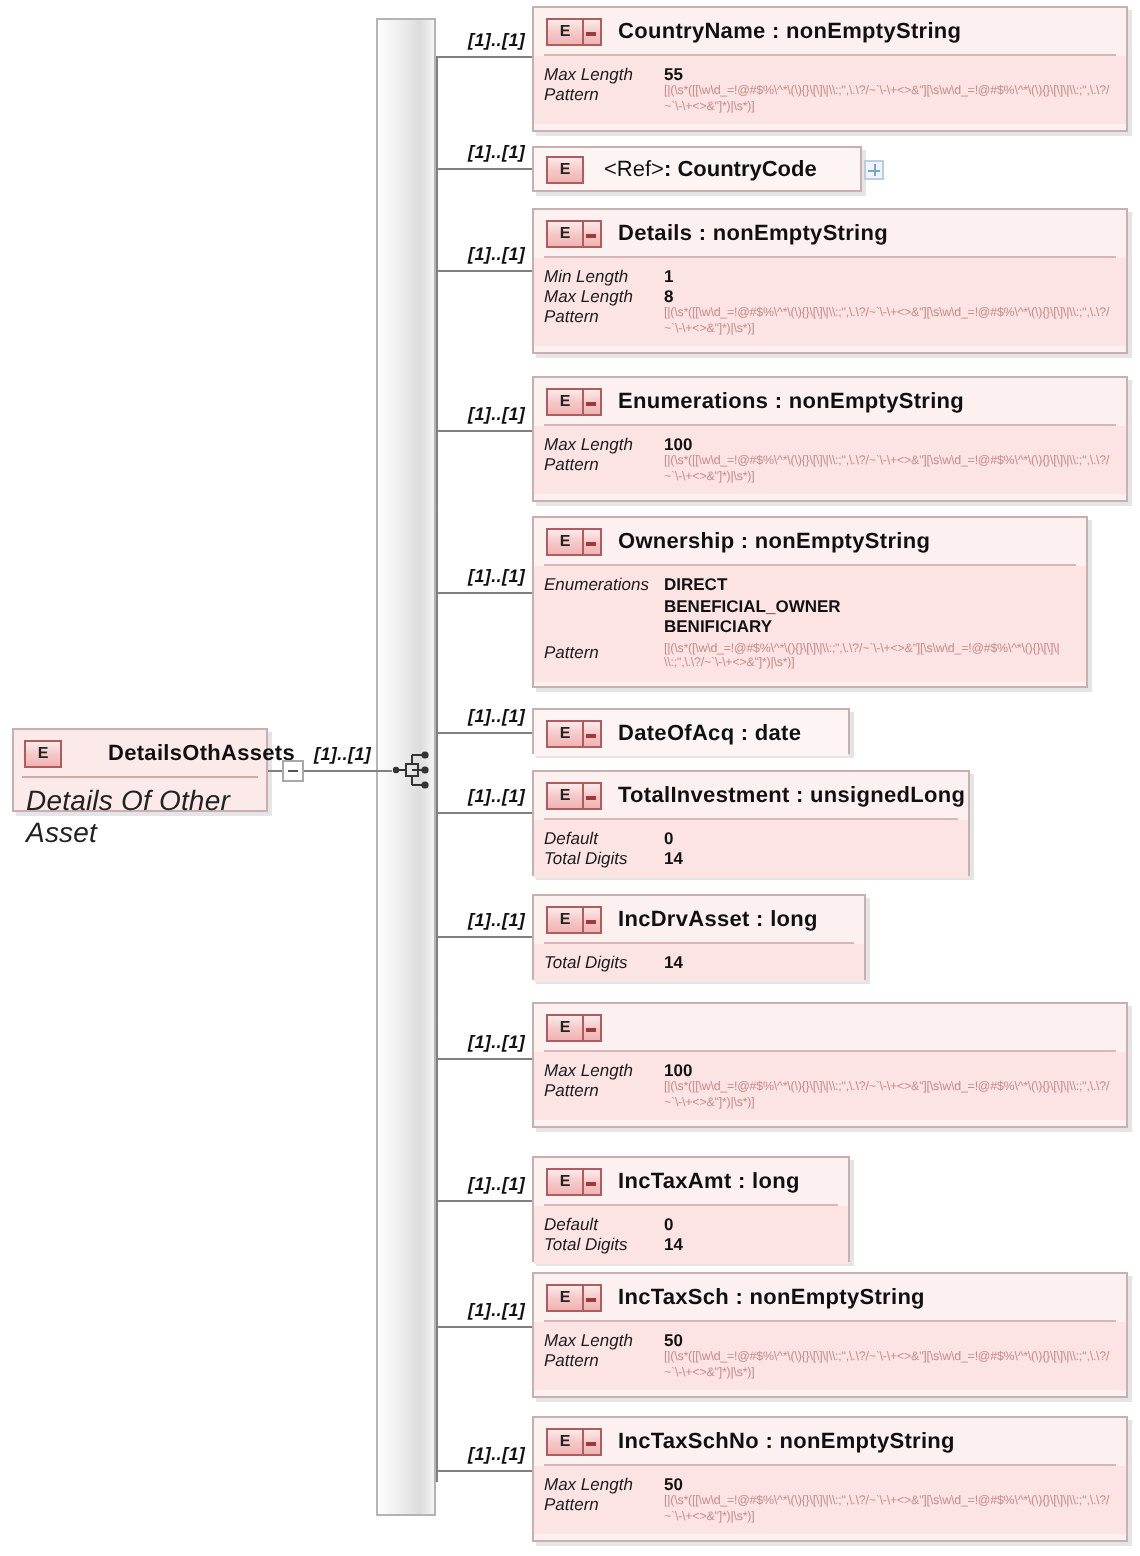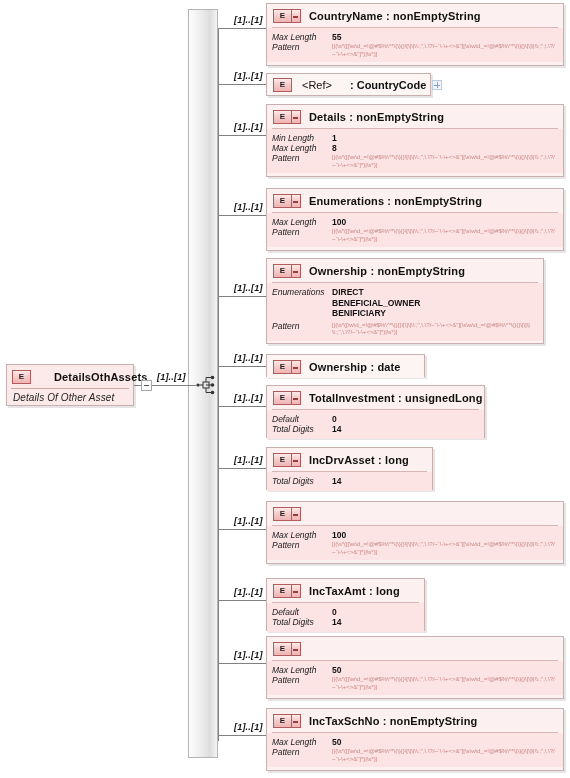--- a/index.html
+++ b/index.html
@@ -26,21 +26,21 @@
 
   
   .root-box{
     position:absolute;left:6px;top:364px;width:128px;height:42px;
     background:#fce9e9;border:1px solid #c8b0b0;box-sizing:border-box;
     box-shadow:2px 2px 0 rgba(0,0,0,0.10);
   }
   .root-box .rb-top{height:23px;display:flex;align-items:center;padding-left:5px;}
   .root-box .rb-sep{height:1px;background:#cfa8a8;margin:0 4px;}
   .root-box .rb-desc{
-    font-size:10px;font-style:italic;color:#222;padding:3px 0 0 6px;letter-spacing:.1px;
+    font-size:14px;font-style:italic;color:#222;padding:3px 0 0 6px;letter-spacing:.1px;
   }
   .root-title{font-size:11px;font-weight:bold;color:#101010;margin-left:23px;letter-spacing:.15px;}
 
   
   .eicon{
     width:19px;height:14px;border:1px solid #b05c5c;box-sizing:border-box;
     background:linear-gradient(to bottom,#fdeaea 0%,#f6c9c9 50%,#f0b4b4 100%);
     display:inline-flex;align-items:center;justify-content:center;
     font-size:8px;font-weight:bold;color:#222;line-height:1;flex:none;
   }
@@ -87,21 +87,21 @@
     letter-spacing:-0.1px;
   }
   .facet-row.pattern{align-items:flex-start;}
   .enum-list{display:flex;flex-direction:column;}
   .enum-list span{font-size:8.5px;font-weight:bold;color:#111;line-height:10.5px;white-space:nowrap;}
 
   
   .node.ref{background:#fdf4f4;}
   .ref-inner{height:100%;display:flex;align-items:center;padding-left:6px;}
   .ref-label{font-size:11px;color:#101010;margin-left:10px;white-space:nowrap;}
-  .ref-type{font-size:11px;font-weight:bold;color:#101010;margin-left:18px;white-space:nowrap;}
+  .ref-type{font-size:11px;font-weight:bold;color:#101010;white-space:nowrap;}
   .plus-box{
     position:absolute;width:10px;height:10px;border:1px solid #b9cfe0;box-sizing:border-box;
     background:#eef4f9;
   }
   .plus-box:before,.plus-box:after{content:"";position:absolute;background:#7aa6c6;}
   .plus-box:before{left:1px;top:3.5px;width:6px;height:1px;}
   .plus-box:after{left:3.5px;top:1px;width:1px;height:6px;}
 
   
   .minus-box{
@@ -267,21 +267,21 @@
   </div>
 
   <div class="line hline" style="left:218px;top:366px;width:48px;"></div>
   <div class="card" style="left:234px;top:353px;">[1]..[1]</div>
   <div class="node simple" style="left:266px;top:354px;width:159px;height:23px;">
     <div class="hdr">
       <span class="eicon-wrap">
           <span class="eicon">E</span>
           <span class="eicon-dash"></span>
         </span>
-      <span class="hdr-title">Ownership : date</span>
+      <span class="hdr-title">DateOfAcq : date</span>
     </div>
   </div>
 
   <div class="line hline" style="left:218px;top:406px;width:48px;"></div>
   <div class="card" style="left:234px;top:393px;">[1]..[1]</div>
   <div class="node withbody" style="left:266px;top:385px;width:219px;height:53px;">
     <div class="hdr">
       <span class="eicon-wrap">
           <span class="eicon">E</span>
           <span class="eicon-dash"></span>
@@ -366,20 +366,21 @@
   </div>
 
   <div class="line hline" style="left:218px;top:663px;width:48px;"></div>
   <div class="card" style="left:234px;top:650px;">[1]..[1]</div>
   <div class="node withbody" style="left:266px;top:636px;width:298px;height:63px;">
     <div class="hdr">
       <span class="eicon-wrap">
           <span class="eicon">E</span>
           <span class="eicon-dash"></span>
         </span>
+      <span class="hdr-title">IncTaxSch : nonEmptyString</span>
     </div>
     <div class="sep"></div>
     <div class="body">
       <div class="facet-row">
         <span class="facet-name">Max Length</span>
         <span class="facet-val">50</span>
       </div>
       <div class="facet-row pattern">
         <span class="facet-name">Pattern</span>
         <span class="pattern-val">[|(\s*([[\w\d_=!@#$%\^*\(\){}\[\]\|\\:;",\.\?/~`\-\+&lt;&gt;&amp;"][\s\w\d_=!@#$%\^*\(\){}\[\]\|\\:;",\.\?/~`\-\+&lt;&gt;&amp;"]*)|\s*)]</span>

